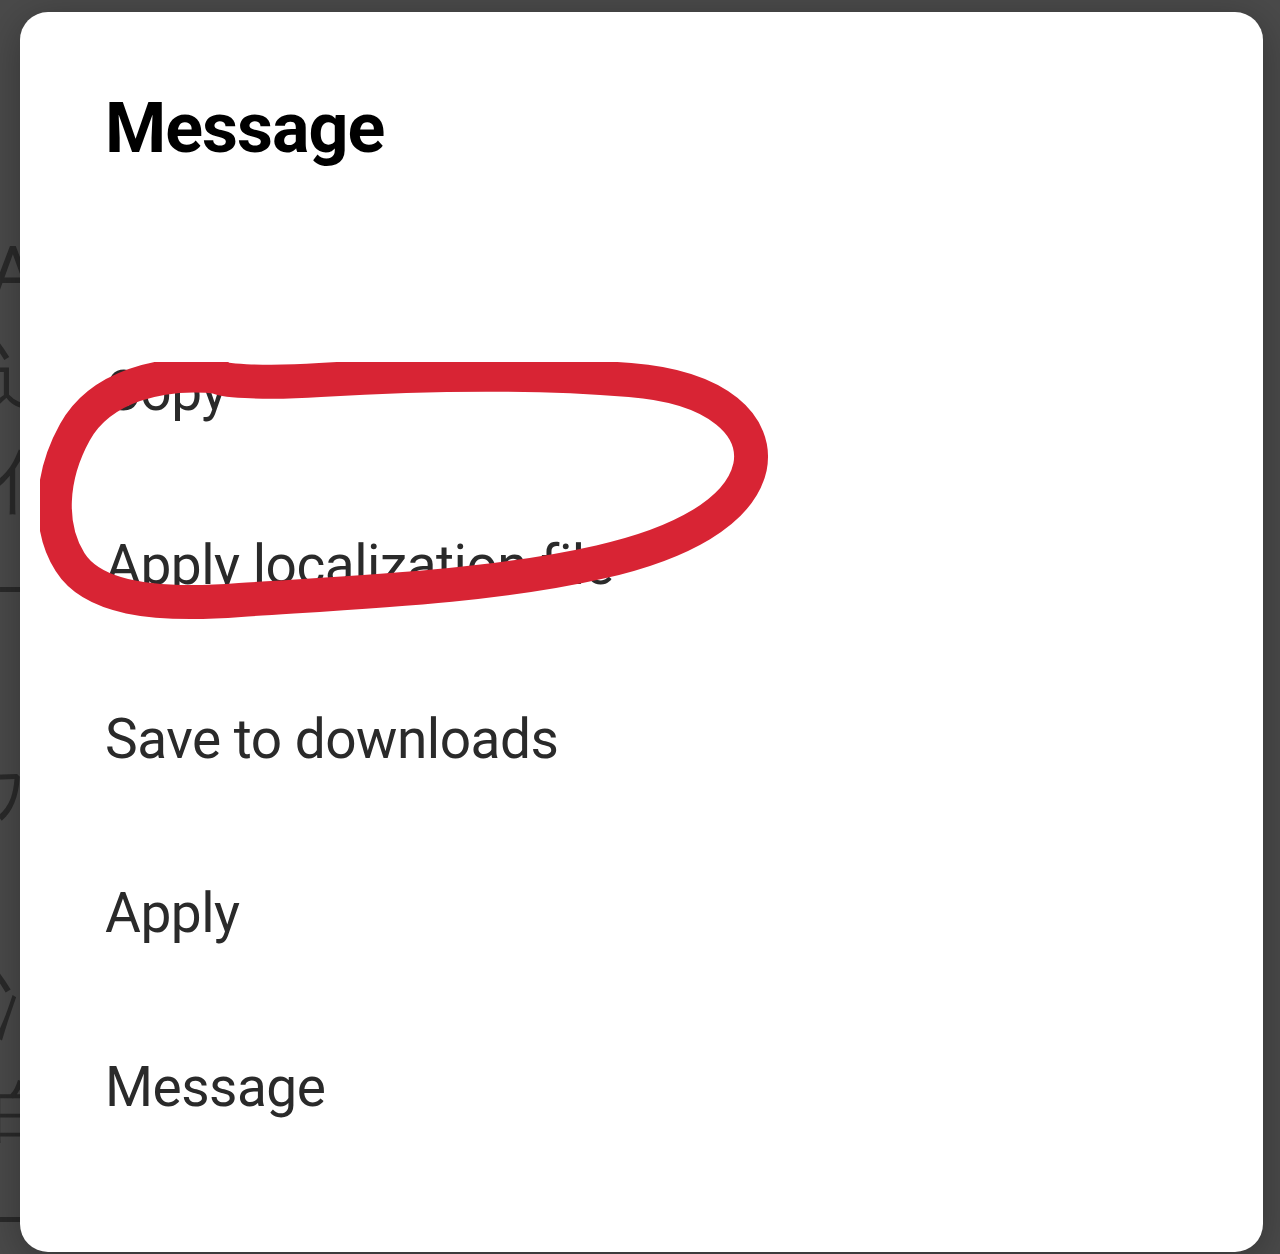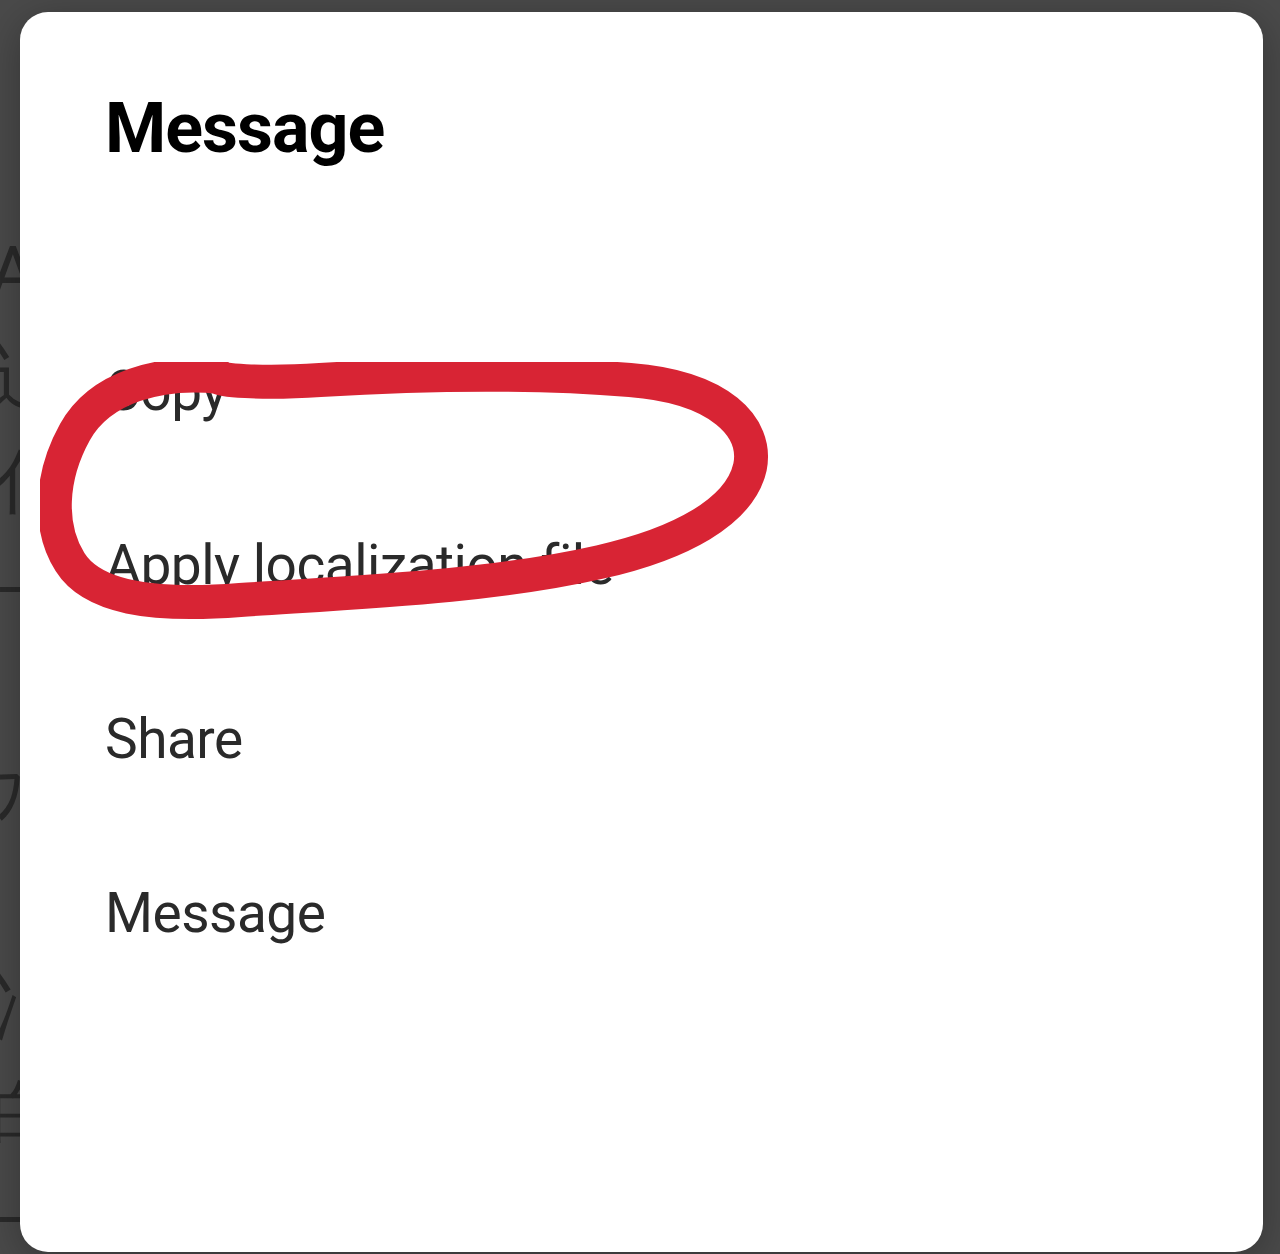--- a/index.html
+++ b/index.html
@@ -73,21 +73,22 @@
 
 <div class="backdrop">
   <div class="backdrop-text">A<br>辶<br>亻<br>─<br>｜<br>ﾌ<br><br>冫<br>白<br>─<br>丿</div>
 </div>
 
 <div class="dialog">
   <h1 class="dialog-title">Message</h1>
 
   <div class="menu-item">Copy</div>
   <div class="menu-item">Apply localization file</div>
-  <div class="menu-item">Share</div>
+  <div class="menu-item">Save to downloads</div>
+  <div class="menu-item">Apply</div>
   <div class="menu-item">Message</div>
 
   <svg class="annotation-circle" viewBox="0 0 760 260">
     <path d="M 180 15
              C 120 8, 60 25, 35 70
              C 10 115, 8 165, 30 200
              C 52 235, 110 245, 200 238
              C 320 230, 450 225, 560 200
              C 640 182, 700 150, 710 105
              C 718 65, 680 25, 590 18

